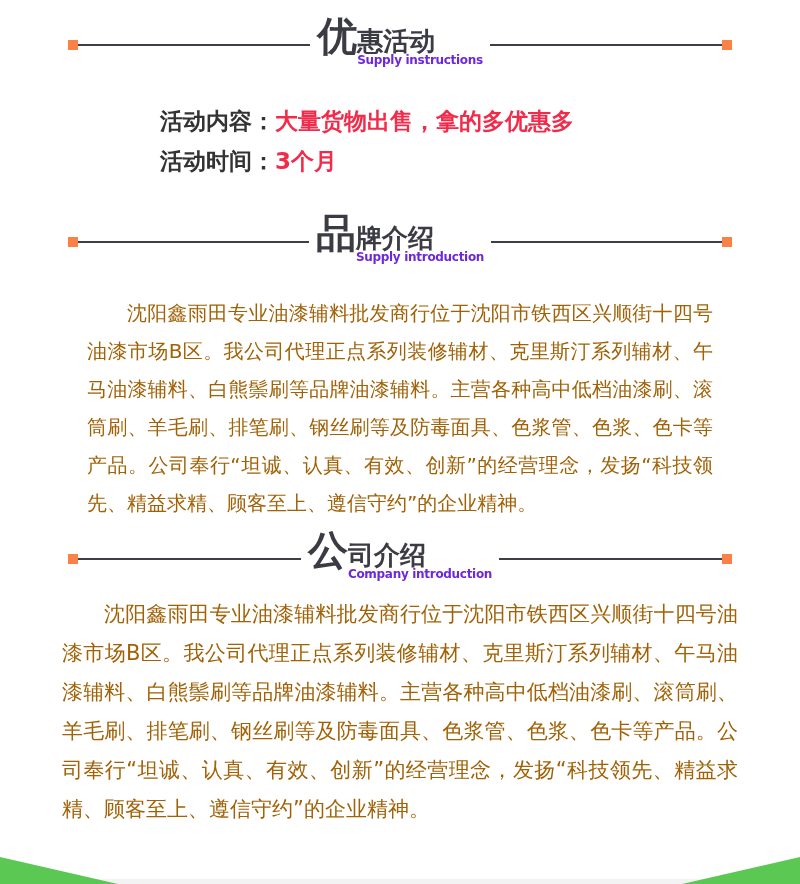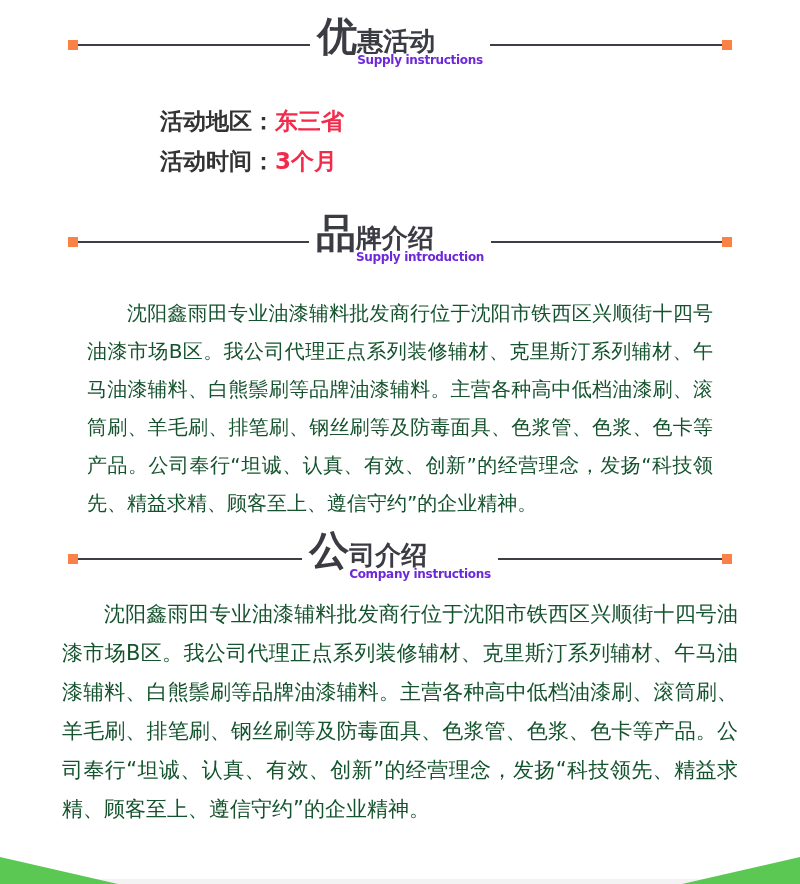--- a/index.html
+++ b/index.html
@@ -21,21 +21,21 @@
   #header-promo   { margin-top:16px; }
   #header-brand   { margin-top:32px; }
   #header-company { margin-top:8px; }
   
   .promo-rows { margin:34px 0 0 160px; }
   .promo-row  { font-size:23px; font-weight:bold; line-height:40px; white-space:nowrap; }
   .promo-label { color:#333333; }
   .promo-value { color:#f22b4b; }
   
   .body-par {
-    color:#14532d; text-align:justify; text-indent:2em;
+    color:#a16207; text-align:justify; text-indent:2em;
   }
   #brand-body   { margin:30px 87px 0; font-size:20px; line-height:38px; }
   #company-body { margin:14px 62px 0; font-size:21px; line-height:39px; }
   
   .bottom-strip { position:absolute; left:0; bottom:0; width:800px; height:5px; background:#f3f3f3; }
   .tri { position:absolute; bottom:0; width:118px; height:27px; background:#5bc854; }
   .tri-left  { left:0;  clip-path:polygon(0 0, 100% 100%, 0 100%); }
   .tri-right { right:0; clip-path:polygon(100% 0, 100% 100%, 0 100%); }
 </style>
 </head>
@@ -52,21 +52,21 @@
         <span class="hrest">惠活动</span>
       </div>
       <div class="hsub">Supply instructions</div>
     </div>
     <div class="hline"></div>
     <div class="sq"></div>
   </div>
 
   <div class="promo-rows">
     <div class="promo-row">
-      <span class="promo-label">活动地区：</span><span class="promo-value">东三省</span>
+      <span class="promo-label">活动内容：</span><span class="promo-value">大量货物出售，拿的多优惠多</span>
     </div>
     <div class="promo-row">
       <span class="promo-label">活动时间：</span><span class="promo-value">3个月</span>
     </div>
   </div>
 
   <div class="sec-header" id="header-brand">
     <div class="sq"></div>
     <div class="hline"></div>
     <div class="htext">
@@ -83,21 +83,21 @@
   <p class="body-par" id="brand-body">沈阳鑫雨田专业油漆辅料批发商行位于沈阳市铁西区兴顺街十四号油漆市场B区。我公司代理正点系列装修辅材、克里斯汀系列辅材、午马油漆辅料、白熊鬃刷等品牌油漆辅料。主营各种高中低档油漆刷、滚筒刷、羊毛刷、排笔刷、钢丝刷等及防毒面具、色浆管、色浆、色卡等产品。公司奉行“坦诚、认真、有效、创新”的经营理念，发扬“科技领先、精益求精、顾客至上、遵信守约”的企业精神。</p>
 
   <div class="sec-header" id="header-company">
     <div class="sq"></div>
     <div class="hline"></div>
     <div class="htext">
       <div class="hmain">
         <span class="hbig">公</span>
         <span class="hrest">司介绍</span>
       </div>
-      <div class="hsub">Company instructions</div>
+      <div class="hsub">Company introduction</div>
     </div>
     <div class="hline"></div>
     <div class="sq"></div>
   </div>
 
   <p class="body-par" id="company-body">沈阳鑫雨田专业油漆辅料批发商行位于沈阳市铁西区兴顺街十四号油漆市场B区。我公司代理正点系列装修辅材、克里斯汀系列辅材、午马油漆辅料、白熊鬃刷等品牌油漆辅料。主营各种高中低档油漆刷、滚筒刷、羊毛刷、排笔刷、钢丝刷等及防毒面具、色浆管、色浆、色卡等产品。公司奉行“坦诚、认真、有效、创新”的经营理念，发扬“科技领先、精益求精、顾客至上、遵信守约”的企业精神。</p>
 
   <div class="bottom-strip"></div>
   <div class="tri tri-left"></div>
   <div class="tri tri-right"></div>

